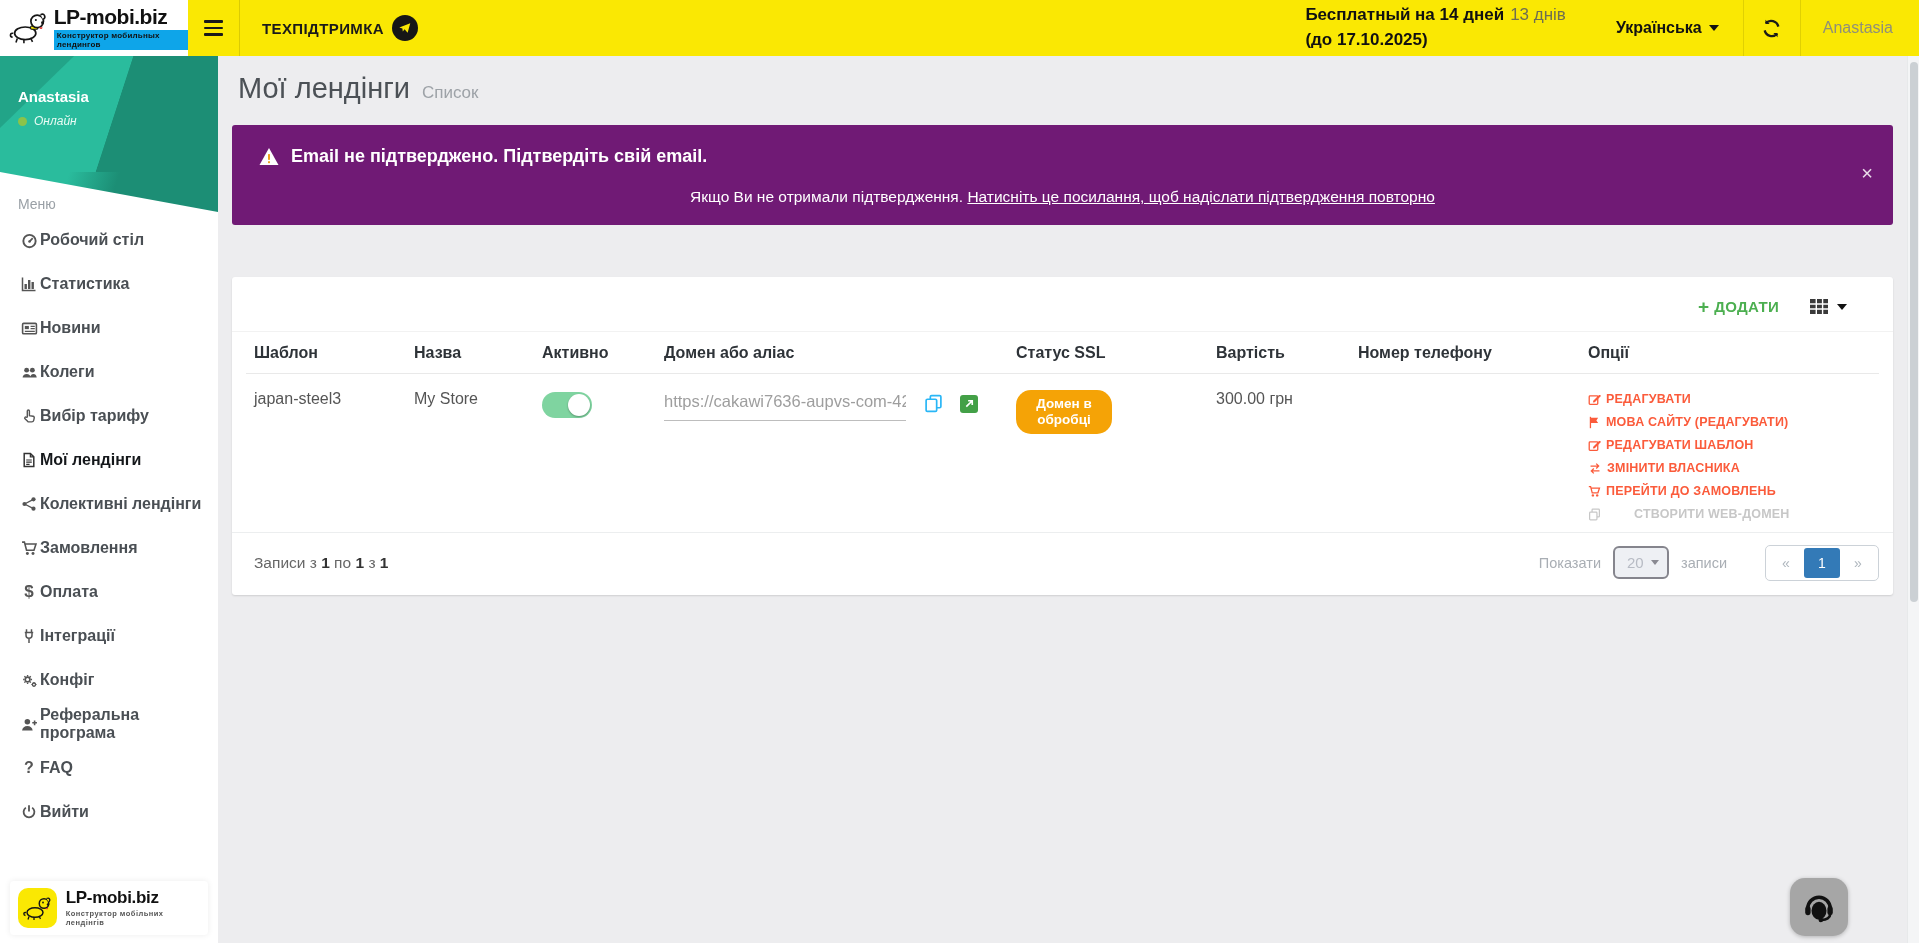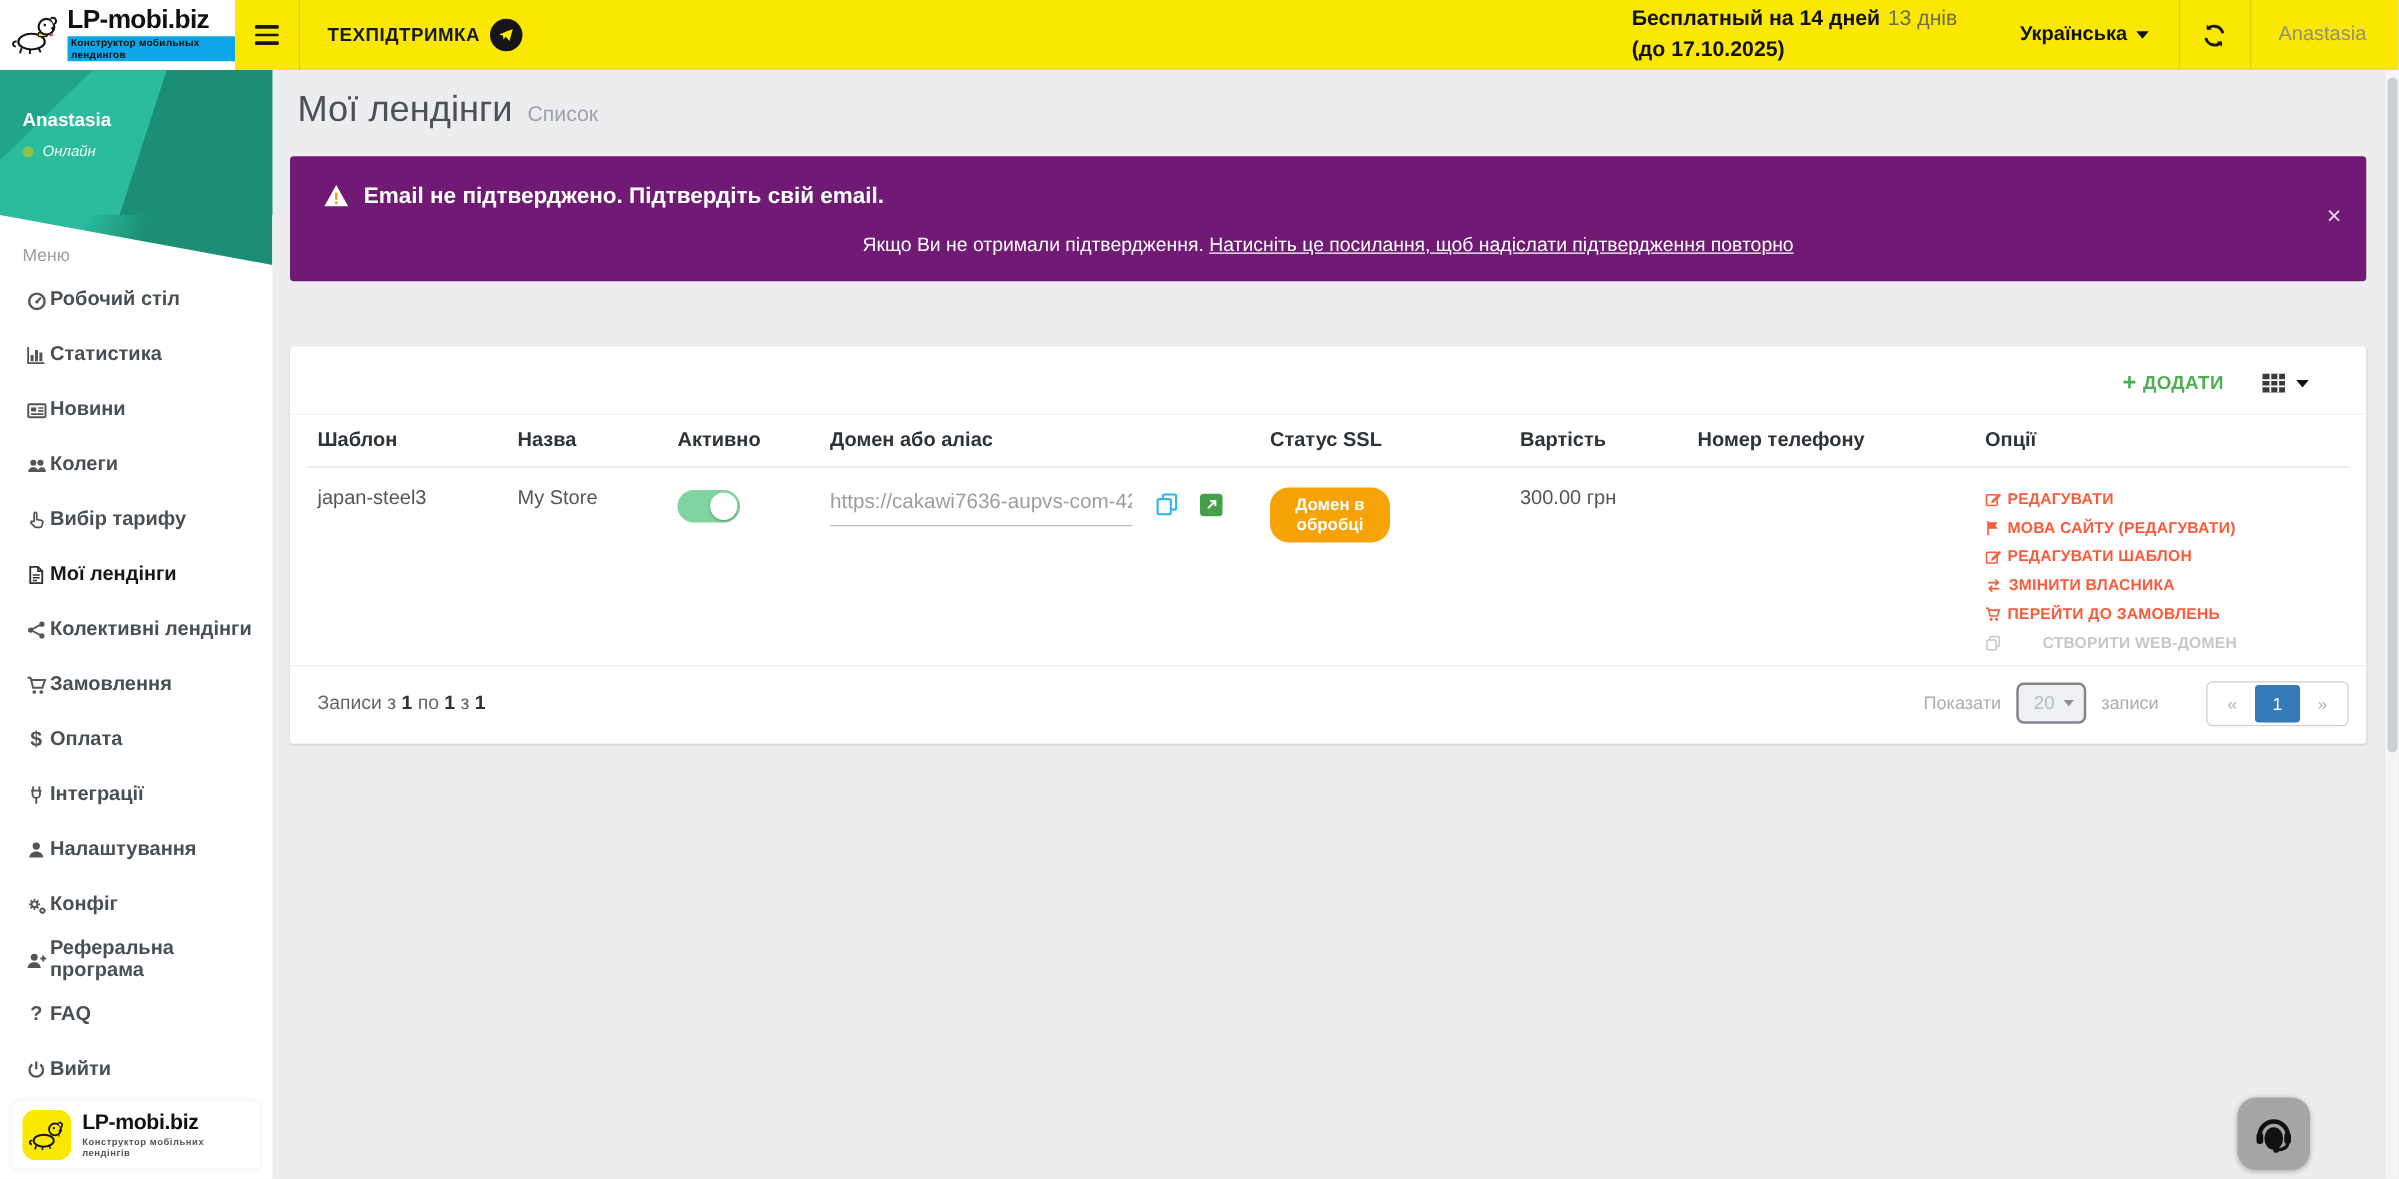--- a/index.html
+++ b/index.html
@@ -256,29 +256,20 @@
         <span class="mi-icon" style="font-size:17px;">$</span>
         <span>Оплата</span>
       </div>
       <div class="menu-item">
         <span class="mi-icon">
             <svg width="16" height="16" viewBox="0 0 16 16">
               <path d="M5.5 1.2v3.3M10.5 1.2v3.3M3.8 4.5h8.4M5 4.5v2.8a3 3 0 0 0 6 0V4.5M8 10.3V15" fill="none" stroke="#555" stroke-width="1.5"></path>
             </svg>
           </span>
         <span>Інтеграції</span>
-      </div>
-      <div class="menu-item">
-        <span class="mi-icon">
-            <svg width="16" height="16" viewBox="0 0 16 16">
-              <circle cx="8" cy="4.8" r="2.9" fill="#555"></circle>
-              <path d="M2.3 14c.4-3.1 2.7-4.8 5.7-4.8s5.3 1.7 5.7 4.8z" fill="#555"></path>
-            </svg>
-          </span>
-        <span>Налаштування</span>
       </div>
       <div class="menu-item">
         <span class="mi-icon">
             <svg width="17" height="17" viewBox="0 0 16 16">
               <circle cx="6.2" cy="7" r="2.2" fill="none" stroke="#555" stroke-width="1.5"></circle>
               <path d="M6.2 2.8v1.4M6.2 9.8v1.4M2 7h1.4M9 7h1.4M3.2 4l1 1M8.2 9l1 1M9.2 4l-1 1M4.2 9l-1 1" stroke="#555" stroke-width="1.3"></path>
               <circle cx="12.2" cy="11.8" r="1.5" fill="none" stroke="#555" stroke-width="1.3"></circle>
               <path d="M12.2 9.4v1M12.2 13.2v1M9.8 11.8h1M13.6 11.8h1" stroke="#555" stroke-width="1.1"></path>
             </svg>
           </span>

